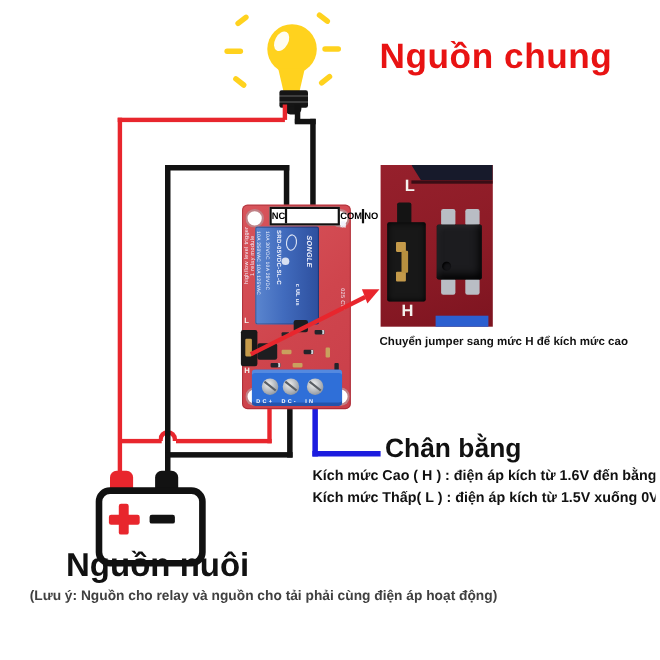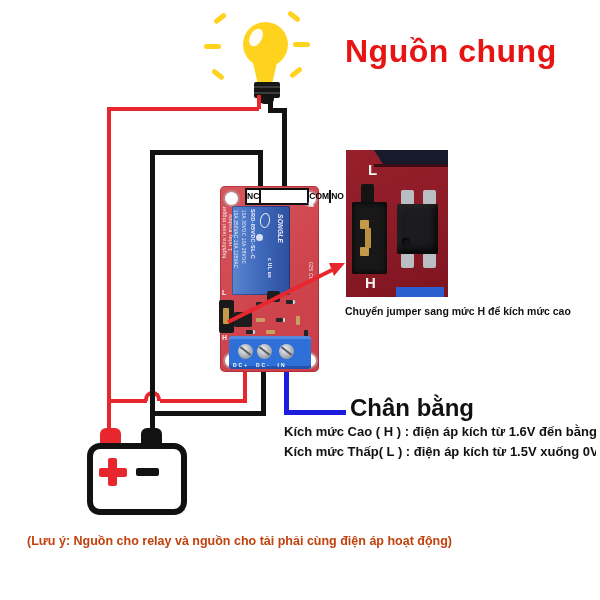--- a/index.html
+++ b/index.html
@@ -52,21 +52,21 @@
   
   .inset{position:absolute;left:346px;top:150px;width:102px;height:147px;
          background:linear-gradient(160deg,#96202c 0%,#8c1b26 55%,#7d1420 100%);overflow:hidden;}
   .inset .navy{position:absolute;left:28px;top:0;width:74px;height:14px;background:#171a2b;
                clip-path:polygon(0 0,100% 0,100% 100%,12% 100%);}
   .inset .leg{position:absolute;width:13px;height:15px;background:#b9bdc4;border-radius:2px;}
   .photo-label{position:absolute;color:#f4f2ee;font-weight:700;font-size:15px;line-height:1;}
   
   .t-title{position:absolute;left:345px;top:33px;font-size:32px;font-weight:800;color:#e81313;letter-spacing:.5px;}
   .t-batt{position:absolute;left:60px;top:498px;font-size:30px;font-weight:800;color:#111;}
-  .t-note{position:absolute;left:27px;top:534px;font-size:12.5px;font-weight:700;color:#c2410c;}
+  .t-note{position:absolute;left:27px;top:534px;font-size:12.5px;font-weight:700;color:#404040;}
   .t-chankich{position:absolute;left:350px;top:394px;font-size:24px;font-weight:800;color:#111;}
   .t-kich{position:absolute;left:284px;font-size:13px;font-weight:700;color:#111;white-space:nowrap;}
   .t-caption{position:absolute;left:345px;font-size:10.5px;font-weight:700;color:#111;white-space:nowrap;}
 </style>
 </head>
 <body>
 
 <div id="canvas">
 
   <div>
@@ -182,15 +182,16 @@
   <div class="t-chankich">Chân bằng</div>
   <div class="t-kich" style="top:424px;">Kích mức Cao ( H ) : điện áp kích từ 1.6V đến bằng VCC</div>
   <div class="t-kich" style="top:444px;">Kích mức Thấp( L ) : điện áp kích từ 1.5V xuống 0V</div>
 
   <div class="term" style="left:100px;background:#e8262d;"></div>
   <div class="term" style="left:141px;background:#121212;"></div>
   <div class="battery-body"></div>
   <div class="bar" style="left:99px;top:468px;width:28px;height:9px;background:#e8262d;"></div>
   <div class="bar" style="left:108px;top:458px;width:9px;height:28px;background:#e8262d;"></div>
   <div class="bar" style="left:136px;top:468px;width:23px;height:8px;background:#121212;"></div>
+  <div class="t-batt">Nguồn nuôi</div>
   <div class="t-note">(Lưu ý: Nguồn cho relay và nguồn cho tải phải cùng điện áp hoạt động)</div>
 
 </div>
 
 </body></html>

